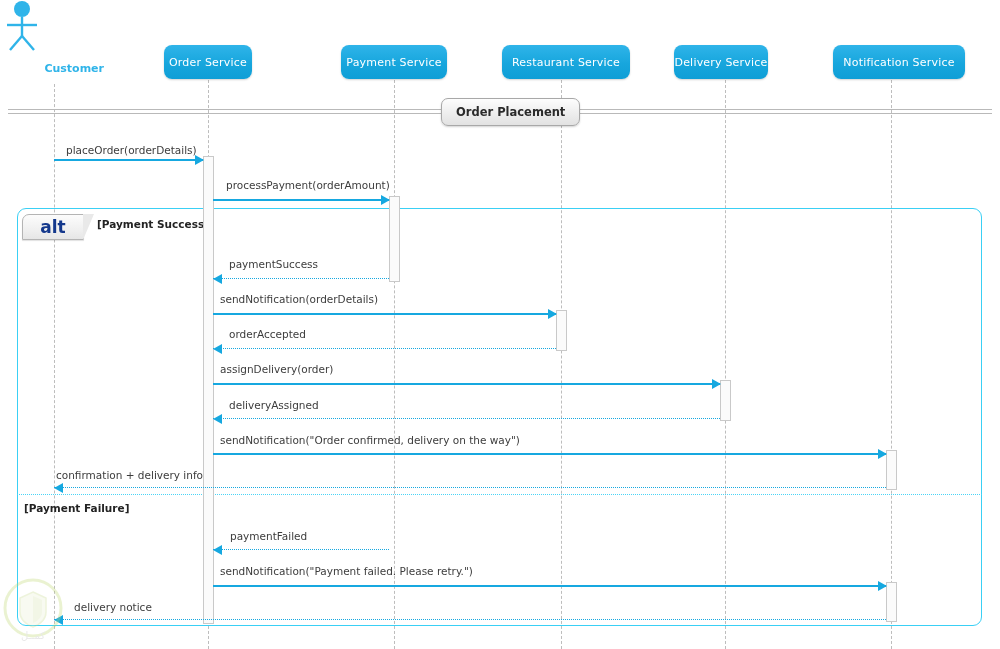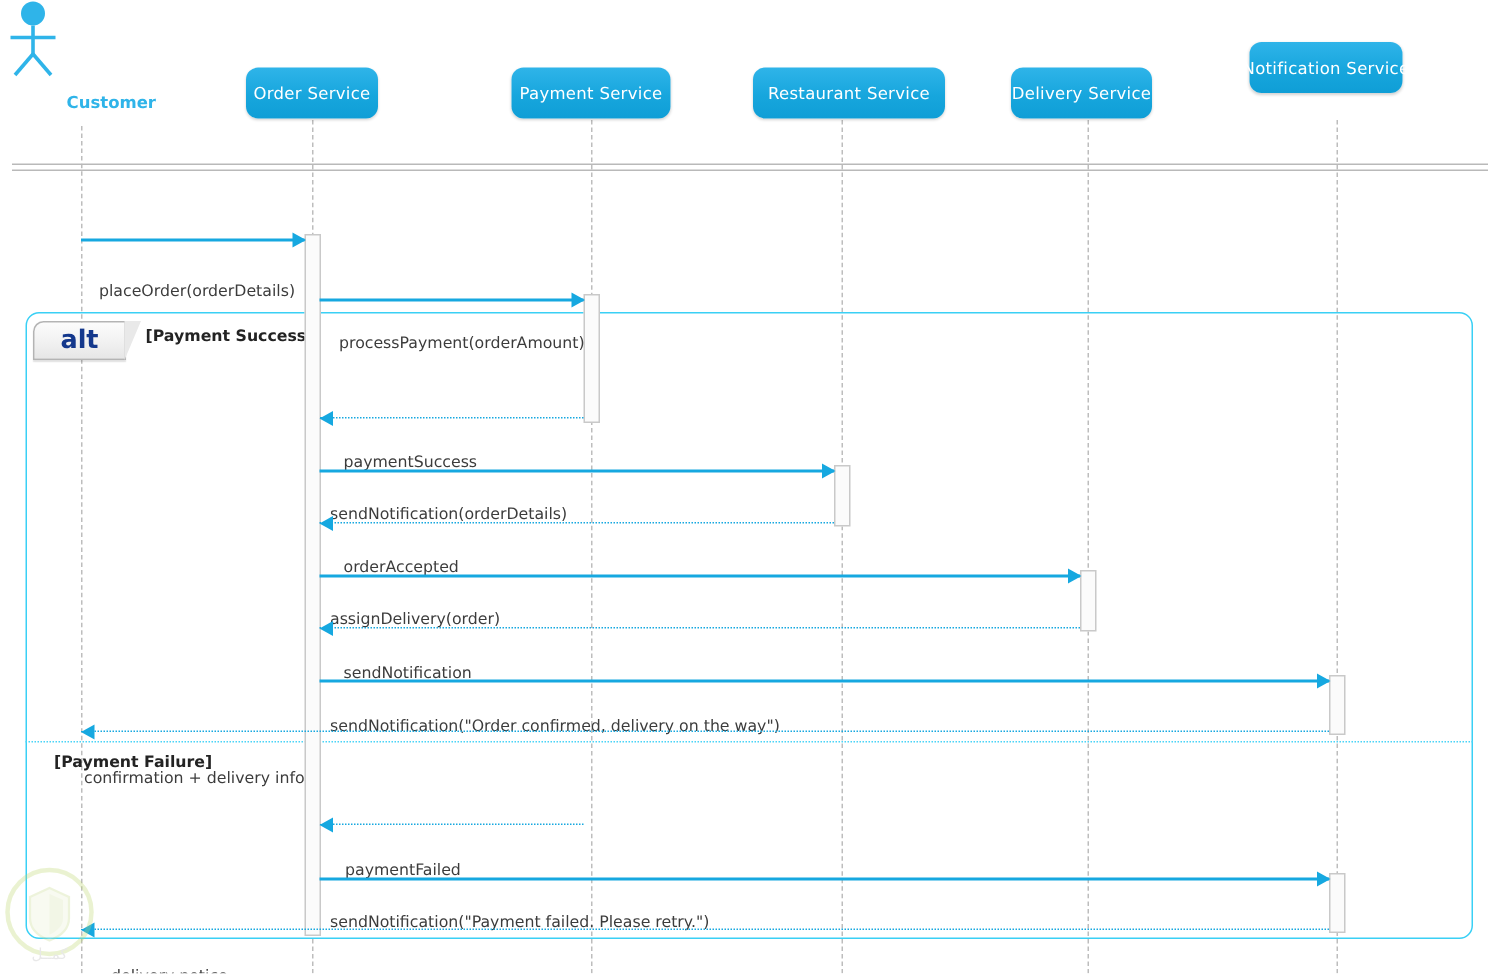--- a/index.html
+++ b/index.html
@@ -117,21 +117,20 @@
     position: absolute;
     height: 0;
     border-top: 1.6px dotted #49d4f7;
   }
   
   .msg-label {
     position: absolute;
     font-size: 10.5px;
     color: #3c3c3c;
     white-space: nowrap;
-    margin-top: 44px;
   }
   .msg-line {
     position: absolute;
     height: 0;
     border-top: 2.4px solid #16a8e0;
   }
   .msg-line.ret {
     border-top: 1.8px dotted #16a8e0;
   }
   .arrow-r, .arrow-l {
@@ -173,30 +172,31 @@
     </div>
     <div class="participant-box" style="left: 341px; top: 45px; width: 106px;">
       <span>Payment Service</span>
     </div>
     <div class="participant-box" style="left: 502px; top: 45px; width: 128px;">
       <span>Restaurant Service</span>
     </div>
     <div class="participant-box" style="left: 674px; top: 45px; width: 94px;">
       <span>Delivery Service</span>
     </div>
-    <div class="participant-box" style="left: 833px; top: 28px; width: 102px;">
+    <div class="participant-box" style="left: 833px; top: 45px; width: 132px;">
       <span>Notification Service</span>
     </div>
     <div class="sep-line" style="top: 109px;"></div>
     <div class="sep-line" style="top: 113px;"></div>
+    <div class="frag-title" style="left: 441px; top: 98px;">Order Placement</div>
     <div class="alt-frame" style="left: 17px; top: 208px; width: 965px; height: 418px;"></div>
     <div class="alt-divider" style="left: 17px; top: 494px; width: 965px;"></div>
     <div class="alt-tab" style="left: 22px; top: 214px;">alt</div>
     <div class="guard" style="left: 97px; top: 218px;">[Payment Success]</div>
-    <div class="guard" style="left: 36px; top: 502px;">[Payment Failure]</div>
+    <div class="guard" style="left: 24px; top: 502px;">[Payment Failure]</div>
     <div class="activation" style="left: 203px; top: 156px; height: 468px;"></div>
     <div class="activation" style="left: 389px; top: 196px; height: 86px;"></div>
     <div class="activation" style="left: 556px; top: 310px; height: 41px;"></div>
     <div class="activation" style="left: 720px; top: 380px; height: 41px;"></div>
     <div class="activation" style="left: 886px; top: 450px; height: 40px;"></div>
     <div class="activation" style="left: 886px; top: 582px; height: 40px;"></div>
     <div class="msg-line" style="left: 54px; top: 159px; width: 149px;"></div>
     <div class="arrow-r" style="left: 195px; top: 155px;"></div>
     <div class="msg-label" style="left: 66px; top: 144px;">placeOrder(orderDetails)</div>
     <div class="msg-line" style="left: 213px; top: 199px; width: 176px;"></div>
@@ -209,21 +209,21 @@
     <div class="arrow-r" style="left: 548px; top: 309px;"></div>
     <div class="msg-label" style="left: 220px; top: 293px;">sendNotification(orderDetails)</div>
     <div class="msg-line ret" style="left: 213px; top: 348px; width: 343px;"></div>
     <div class="arrow-l" style="left: 213px; top: 344px;"></div>
     <div class="msg-label" style="left: 229px; top: 328px;">orderAccepted</div>
     <div class="msg-line" style="left: 213px; top: 383px; width: 507px;"></div>
     <div class="arrow-r" style="left: 712px; top: 379px;"></div>
     <div class="msg-label" style="left: 220px; top: 363px;">assignDelivery(order)</div>
     <div class="msg-line ret" style="left: 213px; top: 418px; width: 507px;"></div>
     <div class="arrow-l" style="left: 213px; top: 414px;"></div>
-    <div class="msg-label" style="left: 229px; top: 399px;">sendNotification</div>
+    <div class="msg-label" style="left: 229px; top: 399px;">deliveryAssigned</div>
     <div class="msg-line" style="left: 213px; top: 453px; width: 673px;"></div>
     <div class="arrow-r" style="left: 878px; top: 449px;"></div>
     <div class="msg-label" style="left: 220px; top: 434px;">sendNotification("Order confirmed, delivery on the way")</div>
     <div class="msg-line ret" style="left: 54px; top: 487px; width: 832px;"></div>
     <div class="arrow-l" style="left: 54px; top: 483px;"></div>
     <div class="msg-label" style="left: 56px; top: 469px;">confirmation + delivery info</div>
     <div class="msg-line ret" style="left: 213px; top: 549px; width: 176px;"></div>
     <div class="arrow-l" style="left: 213px; top: 545px;"></div>
     <div class="msg-label" style="left: 230px; top: 530px;">paymentFailed</div>
     <div class="msg-line" style="left: 213px; top: 585px; width: 673px;"></div>

